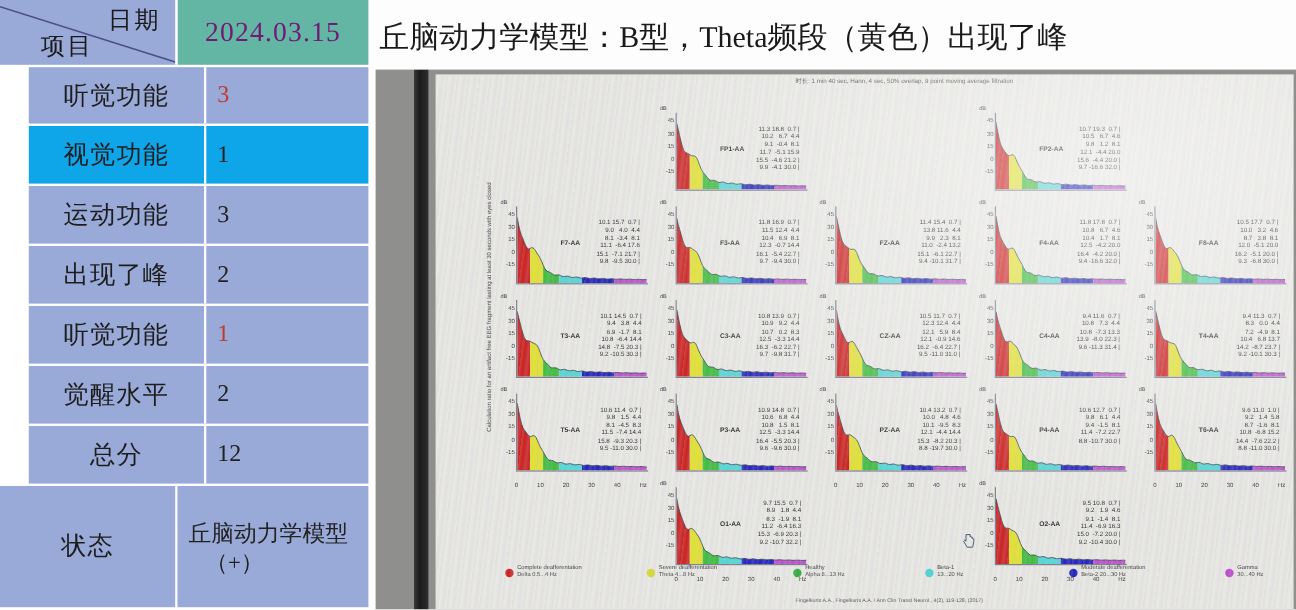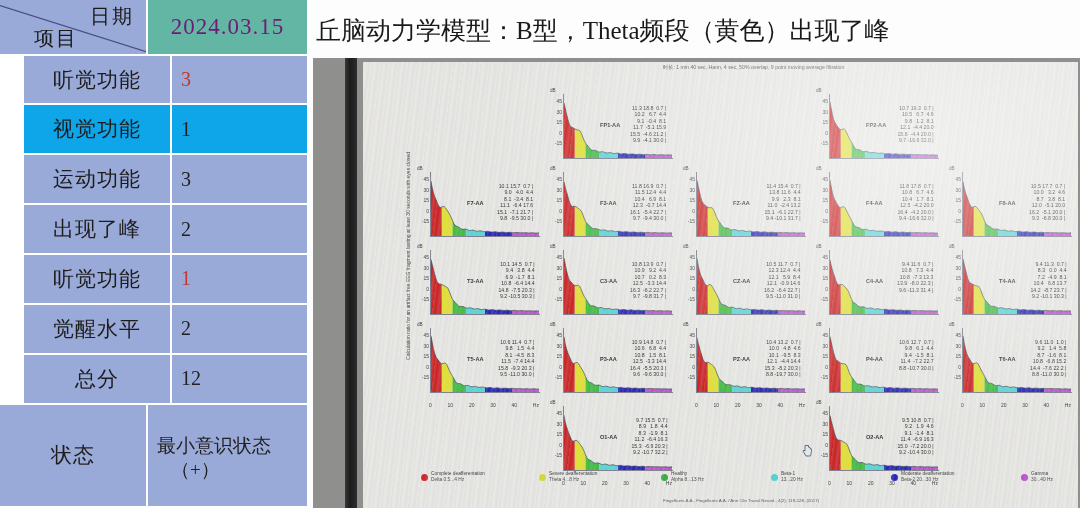--- a/index.html
+++ b/index.html
@@ -261,21 +261,21 @@
     </div>
 
     <div class="trow row-h">
       <div class="cell-label">总分</div>
       <div class="cell-value">12</div>
     </div>
 
     <div class="trow row-status">
       <div class="cell-label">状态</div>
       <div class="cell-value">
-        <span>最小意识状态</span>
+        <span>丘脑动力学模型</span>
         <span class="second">（+）</span>
       </div>
     </div>
 
     <div id="table-spacer">
       <div class="inner"></div>
     </div>
   </div>
 
   <div id="slide-title">丘脑动力学模型：B型，Theta频段（黄色）出现了峰</div>

